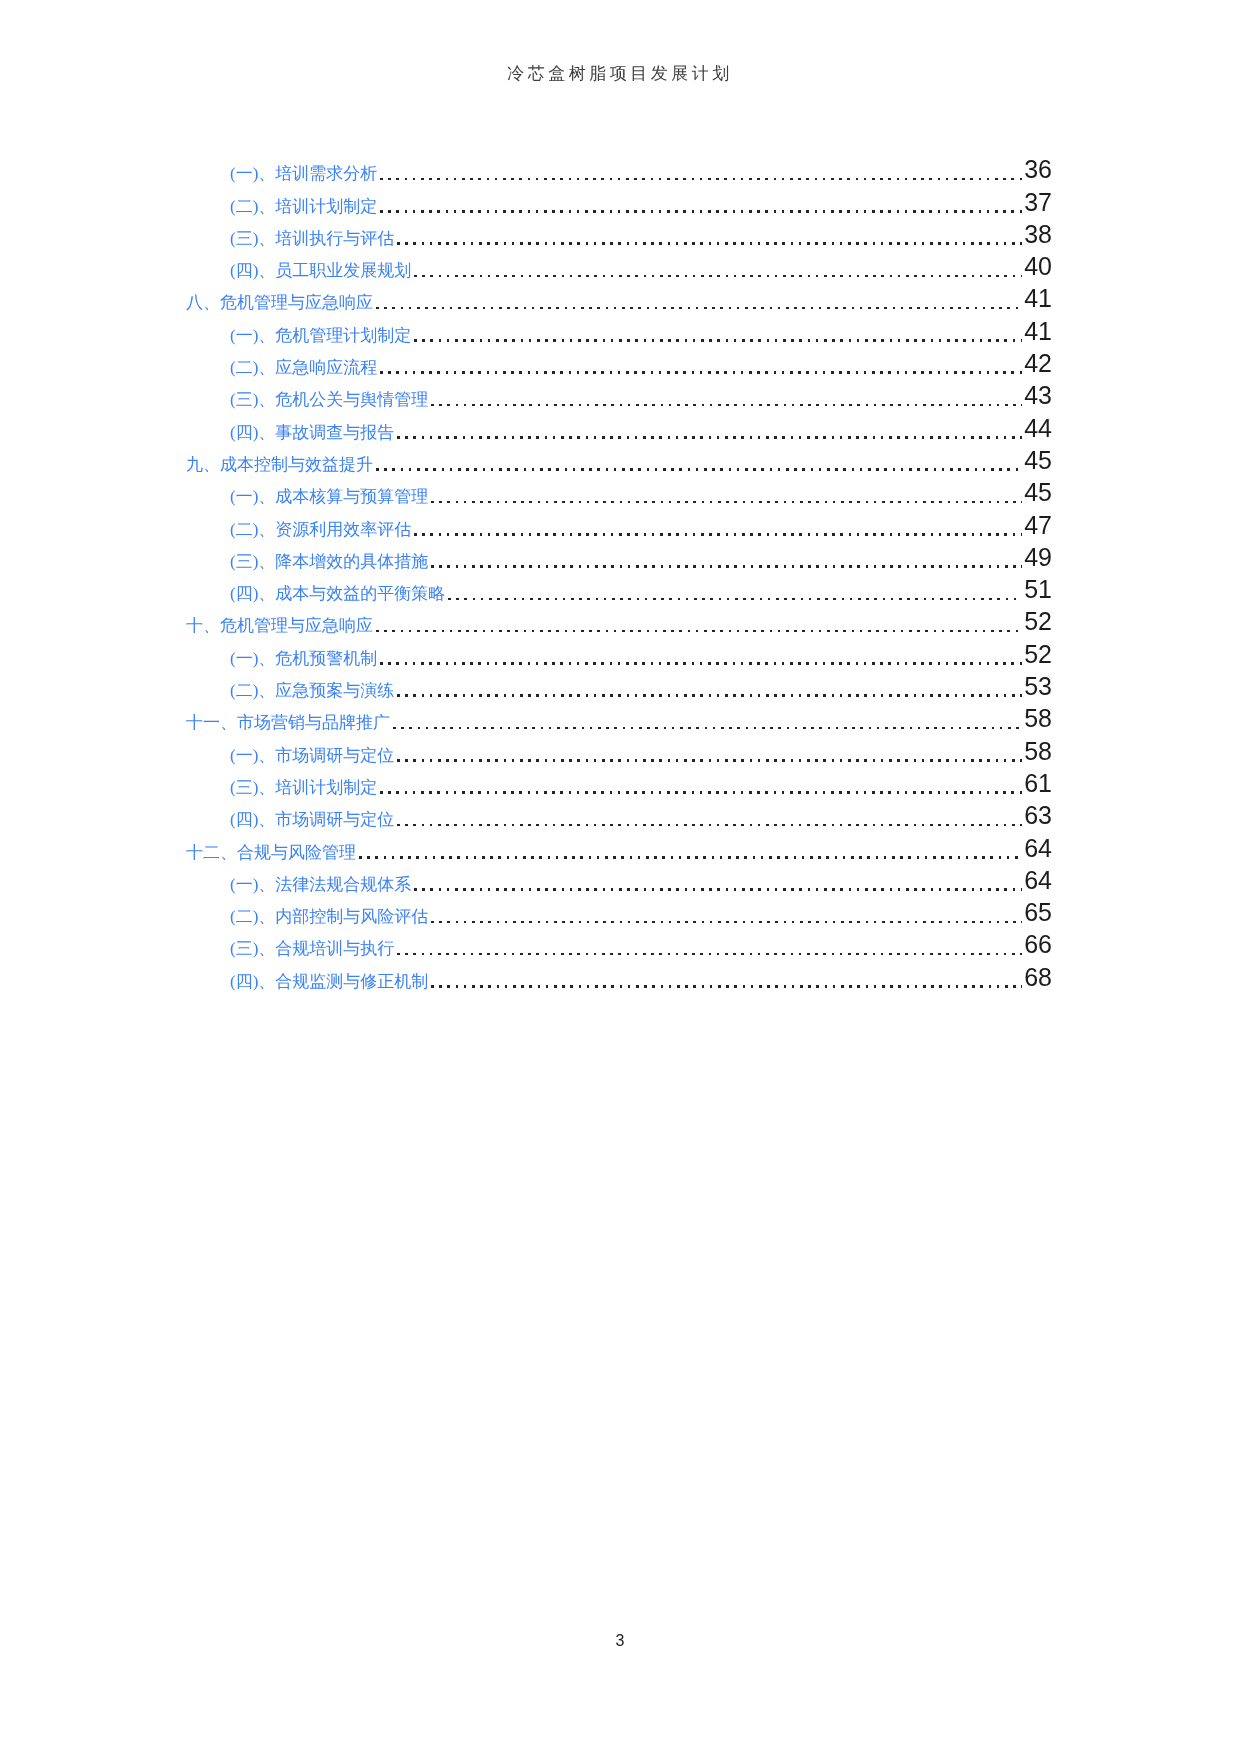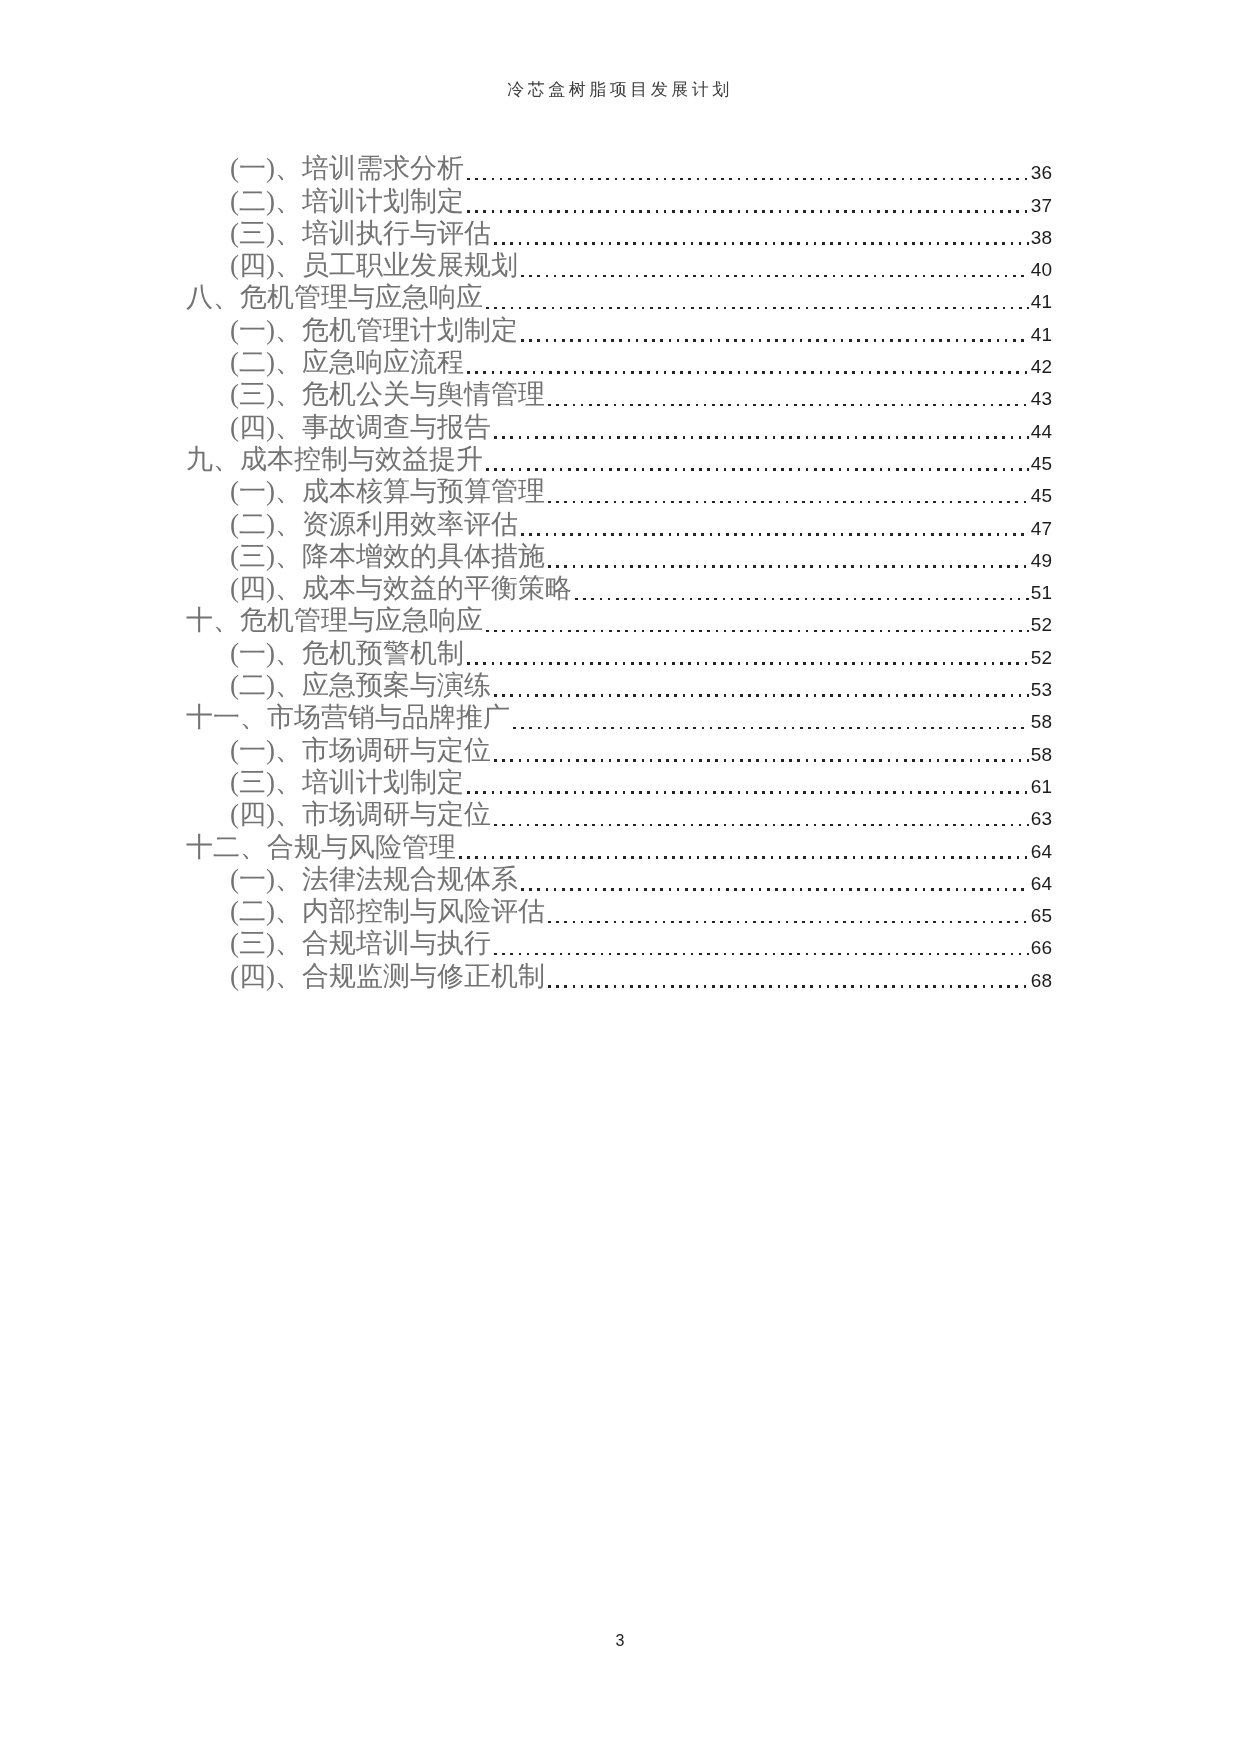--- a/index.html
+++ b/index.html
@@ -11,21 +11,21 @@
     position: relative;
     width: 1240px;
     height: 1753px;
     background: #ffffff;
     overflow: hidden;
     font-family: "Liberation Serif", "DejaVu Serif", serif;
     color: #262626;
   }
   .doc-header {
     position: absolute;
-    top: 78px;
+    top: 62px;
     left: 0;
     width: 100%;
     text-align: center;
     font-size: 17px;
     letter-spacing: 3.5px;
     color: #3d3d3d;
     white-space: nowrap;
   }
   .toc {
     position: absolute;
@@ -39,39 +39,39 @@
     height: 32.3px;
     box-sizing: border-box;
     padding-bottom: 5px;
     cursor: default;
   }
   .toc-row.level-sub {
     padding-left: 44px;
   }
   .toc-label {
     flex: none;
-    font-size: 27px;
+    font-size: 17px;
     line-height: 1;
-    color: #737373;
+    color: #3b82f6;
     white-space: nowrap;
   }
   .toc-dots {
     flex: 1 1 auto;
     height: 2.6px;
     margin: 0 2px 2px 3px;
     background: repeating-linear-gradient(
       to right,
       #242424 0px, #242424 2.6px,
       transparent 2.6px, transparent 8.2px
     );
   }
   .toc-page {
     flex: none;
     font-family: "Liberation Sans", "DejaVu Sans", sans-serif;
-    font-size: 19px;
+    font-size: 25px;
     line-height: 1;
     color: #1c1c1c;
   }
   .doc-footer {
     position: absolute;
     top: 1632px;
     left: 0;
     width: 100%;
     text-align: center;
     font-family: "Liberation Sans", "DejaVu Sans", sans-serif;

